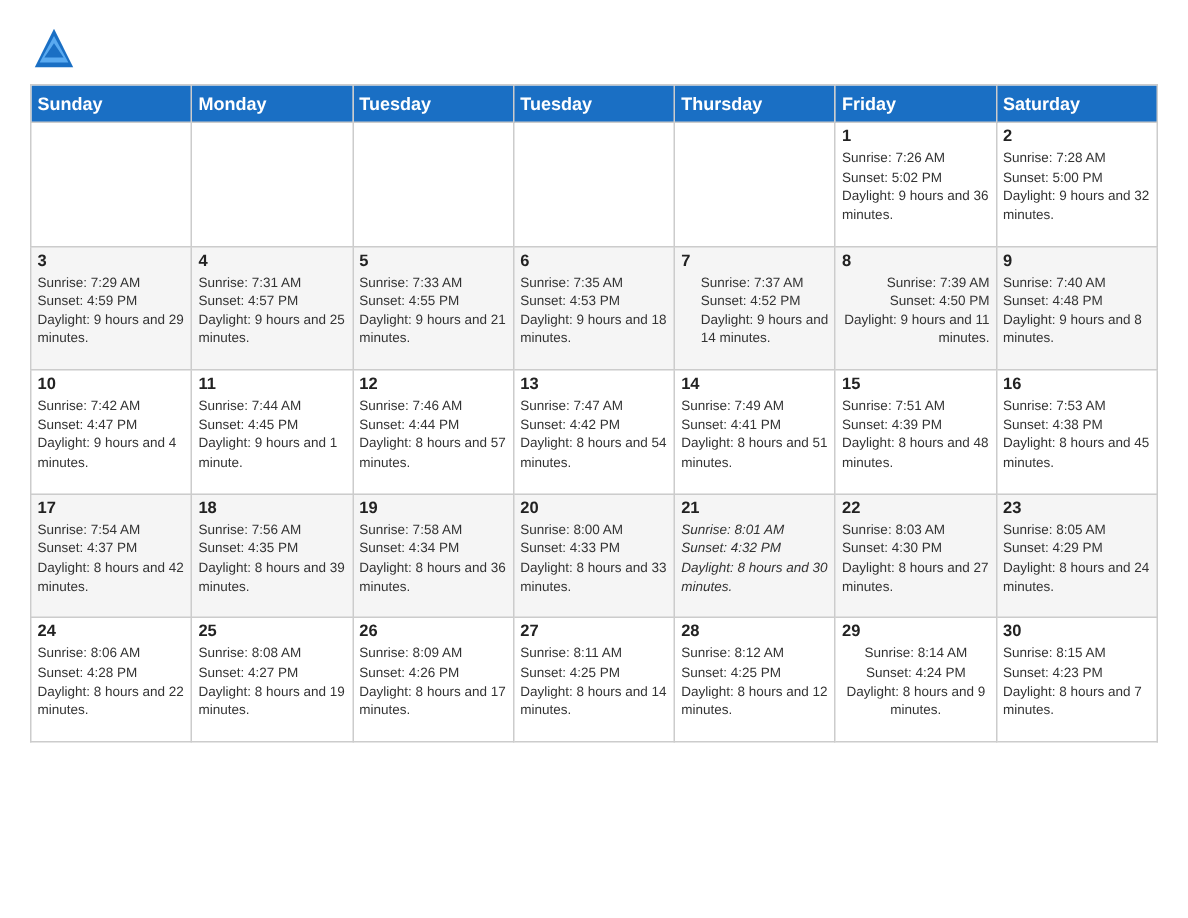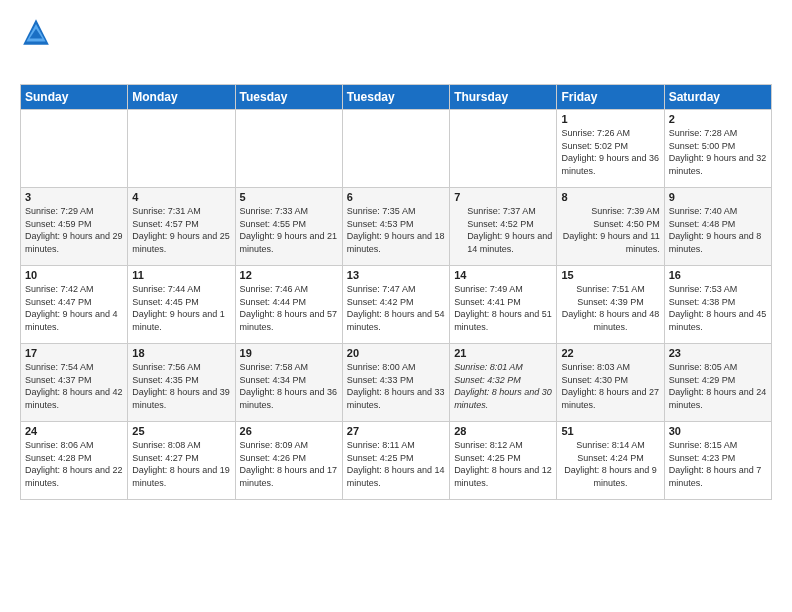--- a/index.html
+++ b/index.html
@@ -9,21 +9,20 @@
       font-family: Arial, sans-serif;
       background: #fff;
       overflow: hidden;
     }
     .page {
       width: 792px;
       height: 507px;
       padding: 16px 20px 12px 20px;
       display: flex;
       flex-direction: column;
-      gap: 28px;
     }
     .header {
       display: flex;
       align-items: flex-start;
       justify-content: space-between;
       margin-bottom: 8px;
     }
     .logo {
       display: flex;
       align-items: center;
@@ -217,21 +216,21 @@
 Daylight: 8 hours and 54 minutes.</div>
           </td>
           <td>
             <span class="day-num">14</span>
             <div class="day-info" style="white-space: pre-line;">Sunrise: 7:49 AM
 Sunset: 4:41 PM
 Daylight: 8 hours and 51 minutes.</div>
           </td>
           <td>
             <span class="day-num">15</span>
-            <div class="day-info" style="white-space: pre-line; text-align: center;">Sunrise: 7:51 AM
+            <div class="day-info" style="white-space: pre-line;">Sunrise: 7:51 AM
 Sunset: 4:39 PM
 Daylight: 8 hours and 48 minutes.</div>
           </td>
           <td>
             <span class="day-num">16</span>
             <div class="day-info" style="white-space: pre-line;">Sunrise: 7:53 AM
 Sunset: 4:38 PM
 Daylight: 8 hours and 45 minutes.</div>
           </td>
         </tr>
@@ -304,21 +303,21 @@
 Sunset: 4:25 PM
 Daylight: 8 hours and 14 minutes.</div>
           </td>
           <td>
             <span class="day-num">28</span>
             <div class="day-info" style="white-space: pre-line;">Sunrise: 8:12 AM
 Sunset: 4:25 PM
 Daylight: 8 hours and 12 minutes.</div>
           </td>
           <td>
-            <span class="day-num">51</span>
+            <span class="day-num">29</span>
             <div class="day-info" style="white-space: pre-line; text-align: center;">Sunrise: 8:14 AM
 Sunset: 4:24 PM
 Daylight: 8 hours and 9 minutes.</div>
           </td>
           <td>
             <span class="day-num">30</span>
             <div class="day-info" style="white-space: pre-line;">Sunrise: 8:15 AM
 Sunset: 4:23 PM
 Daylight: 8 hours and 7 minutes.</div>
           </td>

